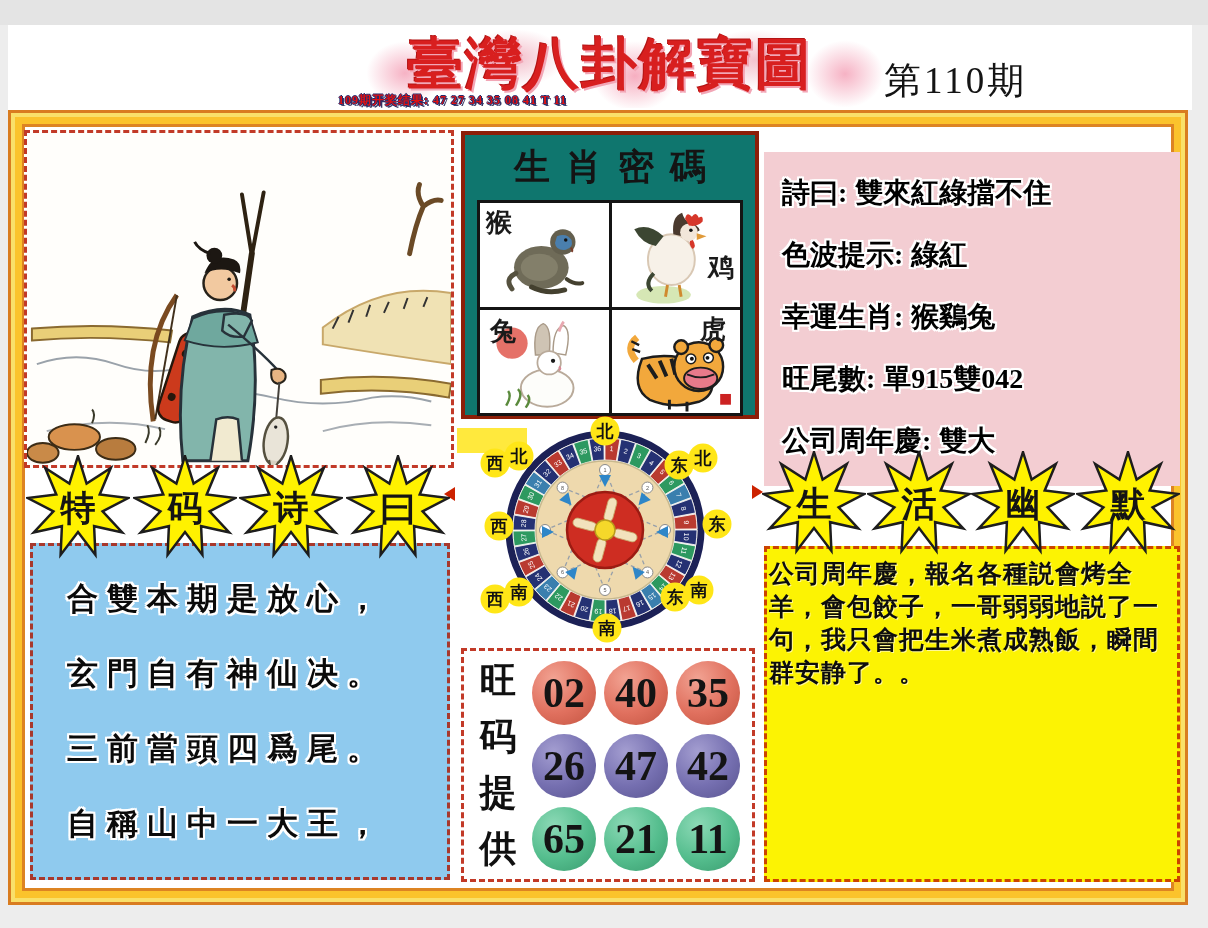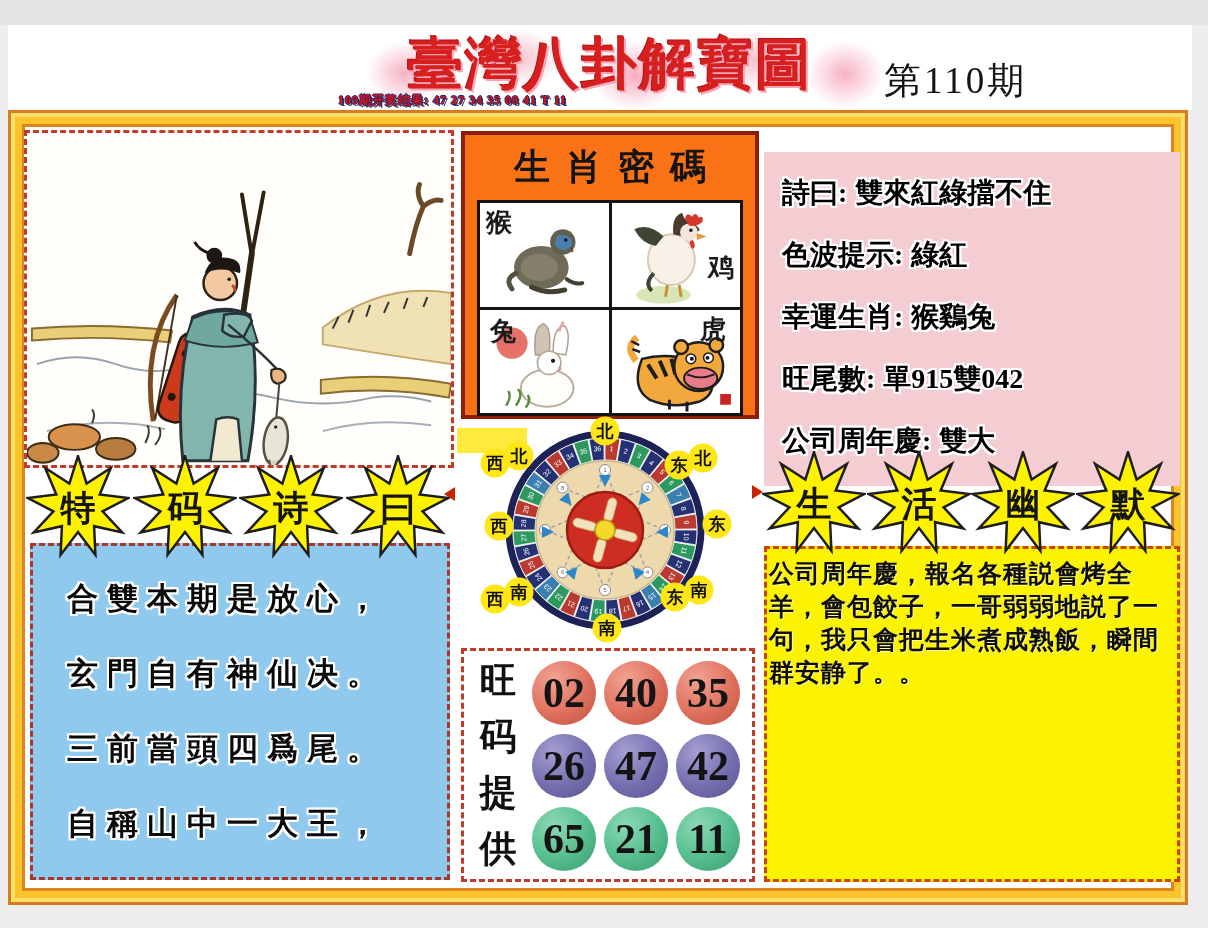--- a/index.html
+++ b/index.html
@@ -42,21 +42,21 @@
     border:3px solid #d97c20;
     box-shadow: inset 0 0 0 4px #f9e06a, inset 0 0 0 11px #fbc32c, inset 0 0 0 14px #dd8423;
   }
 
   
   .picture-box { left:24px; top:130px; width:430px; height:338px; background:#fffefb;
     border:3px dashed #c23a28; }
   .picture-box svg { width:100%; height:100%; display:block; }
 
   
-  .zodiac-box { left:461px; top:131px; width:298px; height:288px; background:#f97316;
+  .zodiac-box { left:461px; top:131px; width:298px; height:288px; background:#0f766e;
     border:4px solid #8c1e08; }
   .zodiac-title { margin-top:8px; text-align:center; font-size:36px; font-weight:bold;
     color:#141414; letter-spacing:16px; text-indent:16px; }
   .zodiac-grid { margin:8px auto 0; width:266px; height:216px;
     display:grid; grid-template-columns:1fr 1fr; grid-template-rows:1fr 1fr;
     background:#141414; gap:3px; border:3px solid #141414; }
   .zodiac-cell { background:#ffffff; position:relative; overflow:hidden; }
   .zodiac-cell svg { width:100%; height:100%; display:block; }
   .z-label { position:absolute; font-size:26px; font-weight:bold; color:#1a1a1a; }
   .z-monkey  .z-label { top:2px;  left:6px; }

